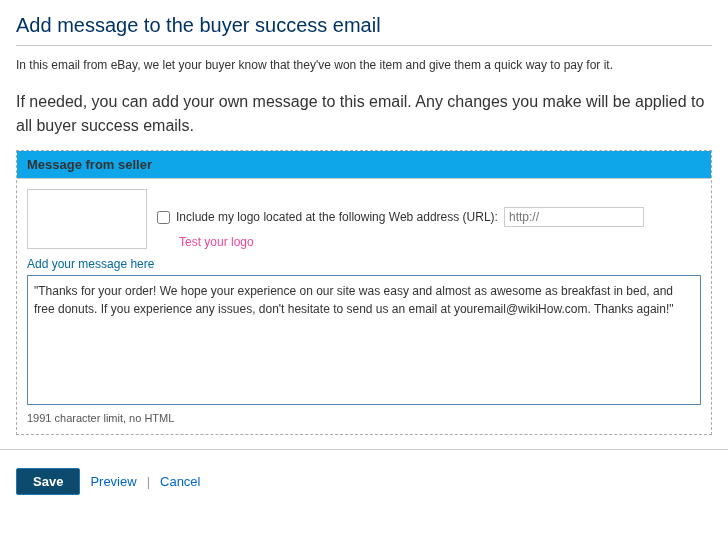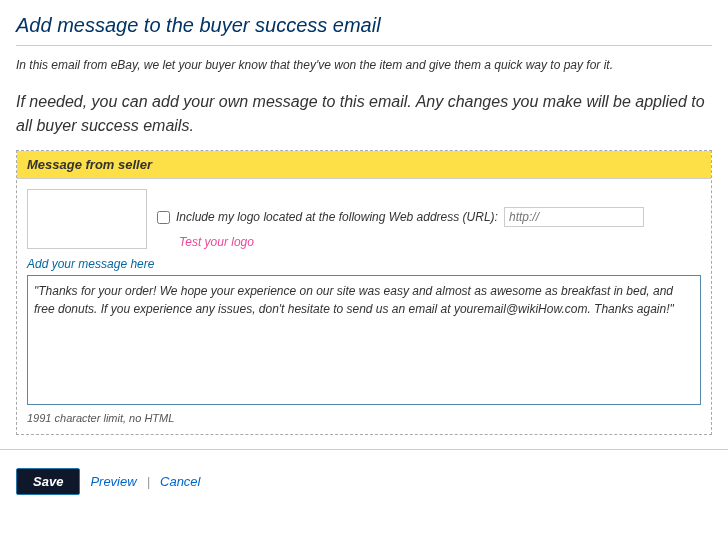--- a/index.html
+++ b/index.html
@@ -1,15 +1,15 @@
 <!DOCTYPE html>
 <html><head>
   <meta charset="utf-8">
   <style>
-    * { box-sizing: border-box; margin: 0; padding: 0; font-style: italic; }
+    * { box-sizing: border-box; margin: 0; padding: 0; }
     body {
       font-family: Arial, Helvetica, sans-serif;
       font-size: 13px;
       color: #333;
       background: #fff;
       width: 728px;
       min-height: 546px;
     }
     .page-wrapper {
       padding: 14px 16px 0 16px;
@@ -33,21 +33,21 @@
       color: #333;
       margin-bottom: 12px;
       line-height: 1.5;
     }
     .section-box {
       border: 1px dashed #aaa;
       padding: 0;
       margin-bottom: 12px;
     }
     .section-header {
-      background: #fde047;
+      background: #0ea5e9;
       padding: 6px 10px;
       font-weight: bold;
       font-size: 13px;
       border-bottom: 1px solid #ccc;
     }
     .section-content {
       padding: 10px;
     }
     .logo-row {
       display: flex;
@@ -117,21 +117,21 @@
       margin-top: 14px;
       margin-bottom: 10px;
     }
     .action-bar {
       display: flex;
       align-items: center;
       gap: 10px;
       padding: 8px 16px 10px 16px;
     }
     .save-button {
-      background: #0f172a;
+      background: #0c4a6e;
       color: #fff;
       border: 1px solid #2277aa;
       padding: 5px 16px;
       font-size: 13px;
       font-weight: bold;
       cursor: pointer;
       border-radius: 2px;
     }
     .preview-link {
       color: #0066cc;

